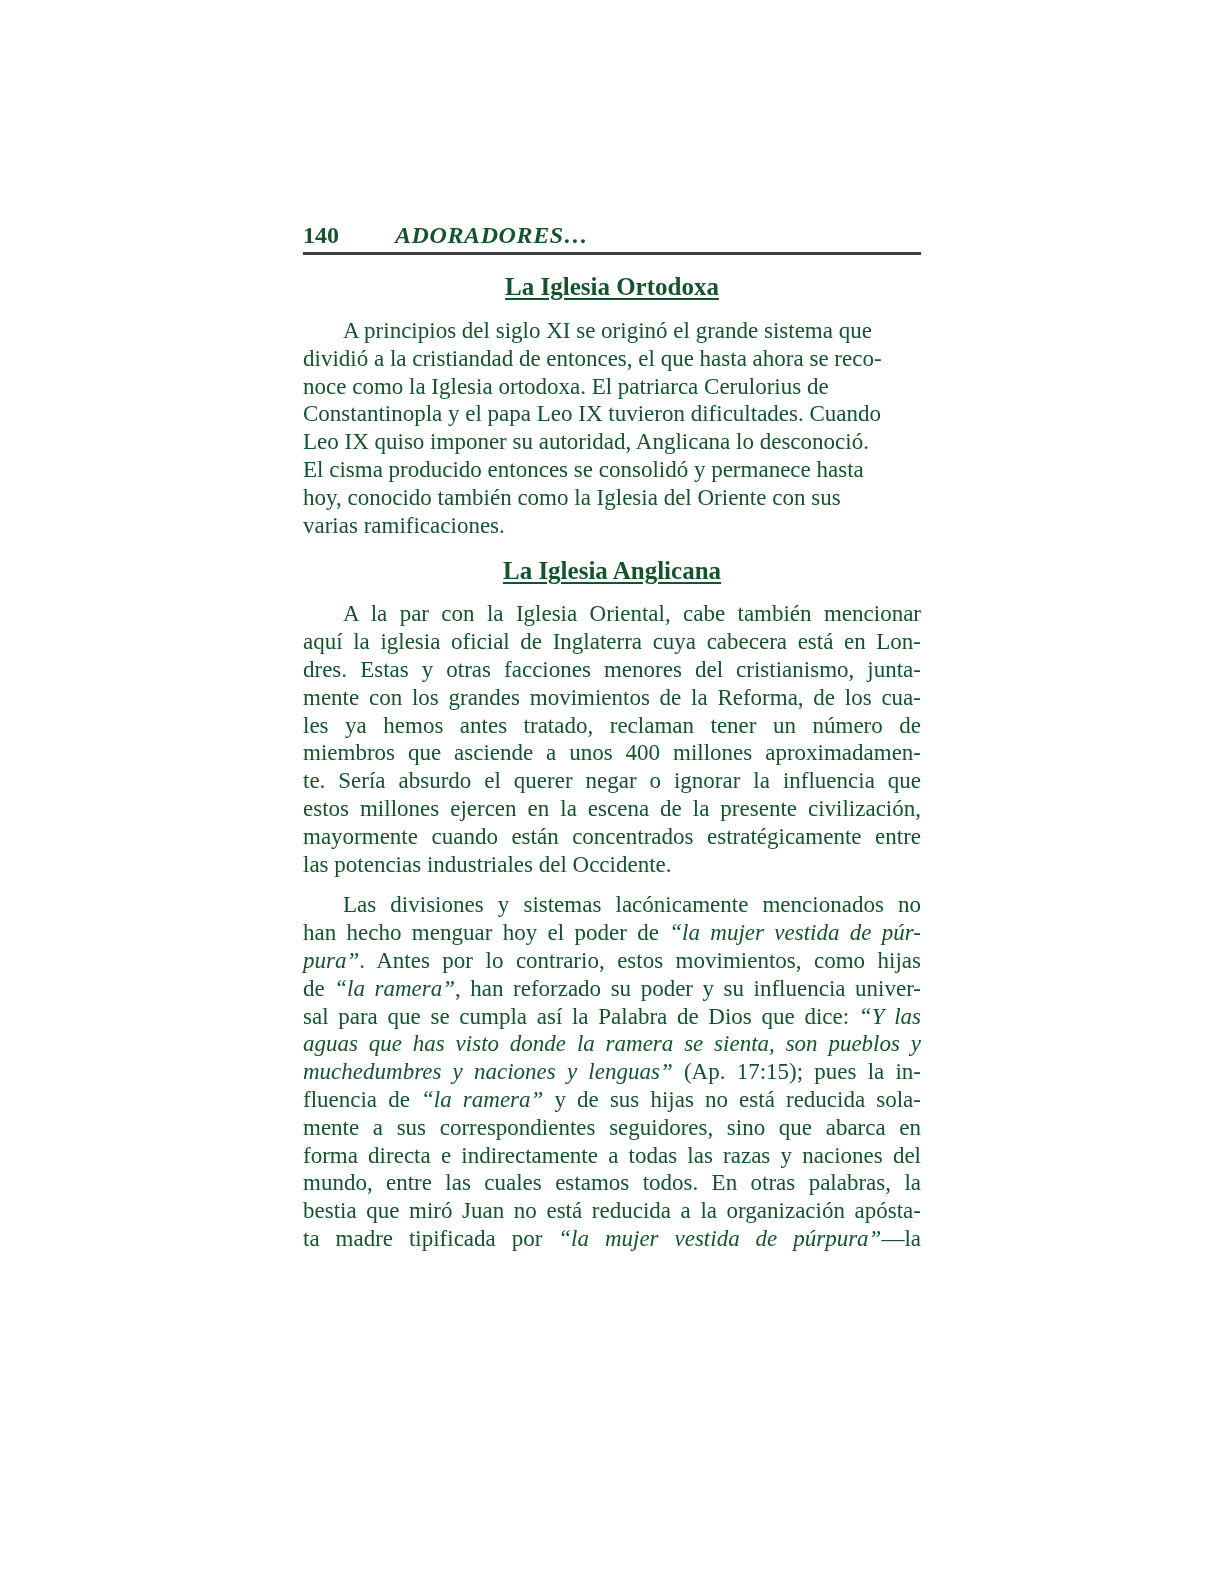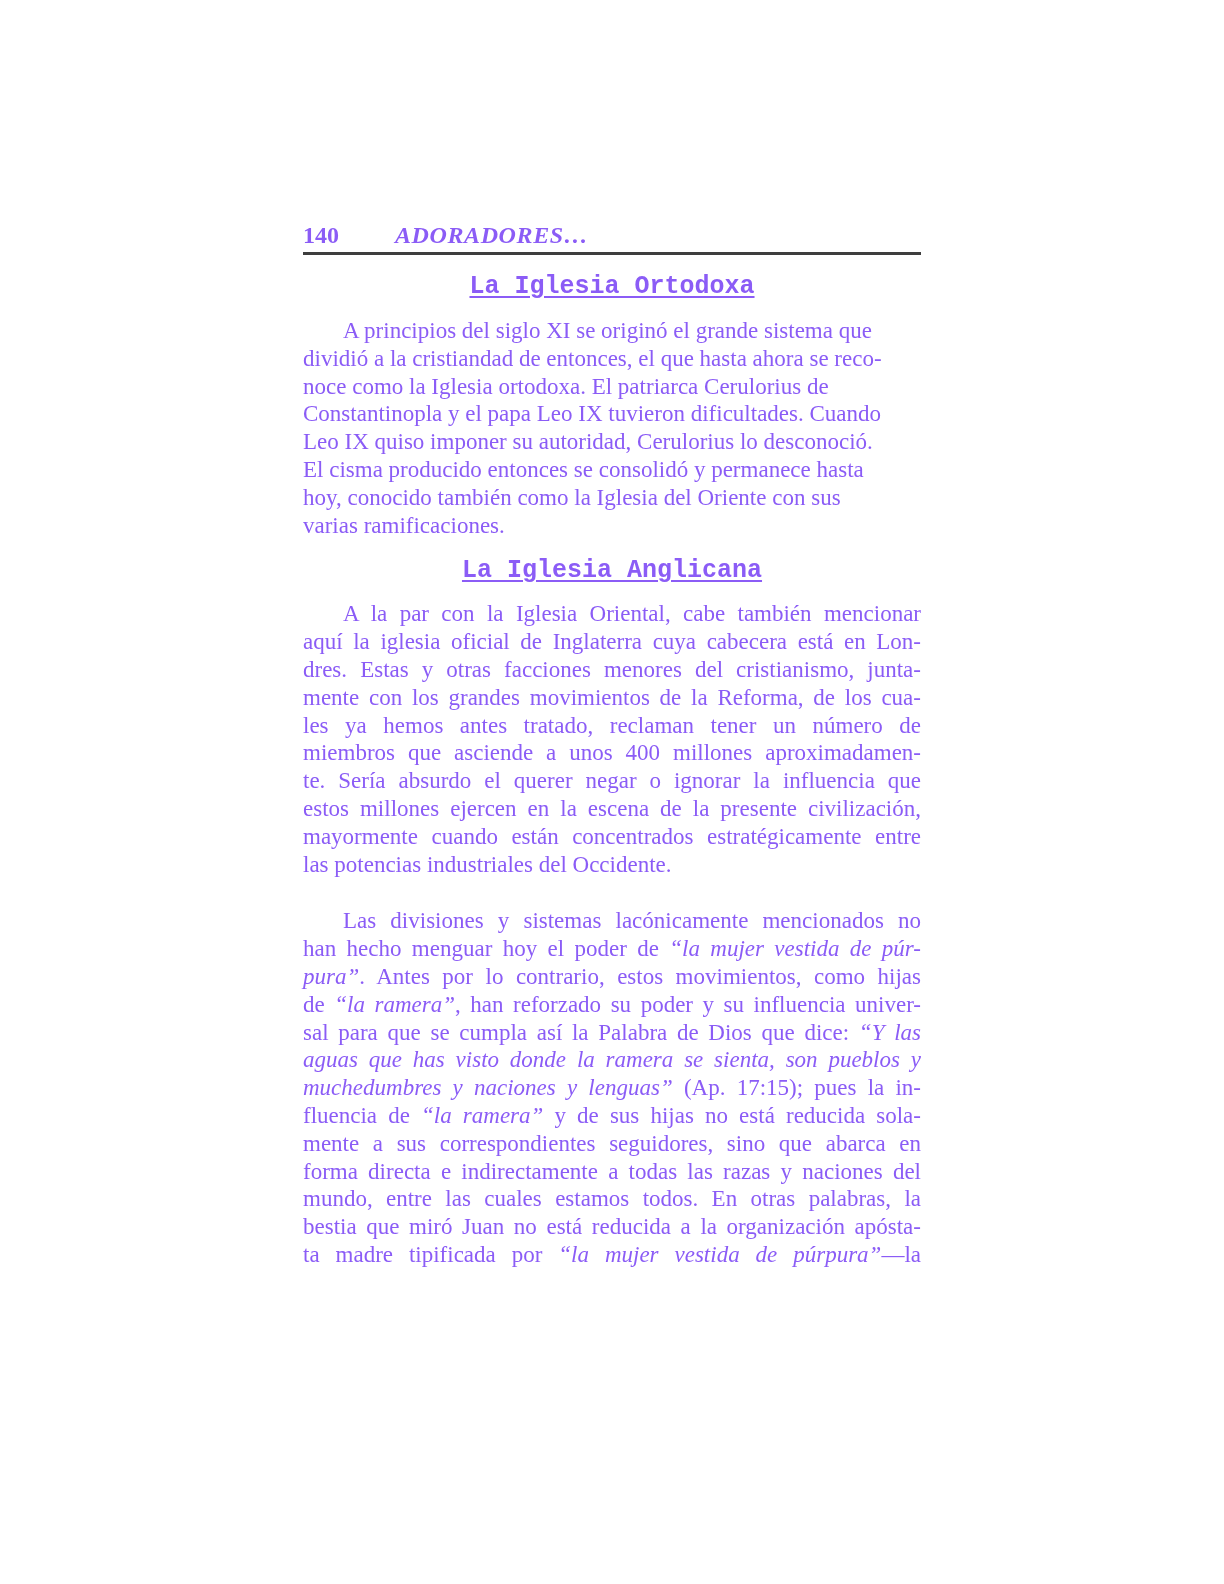--- a/index.html
+++ b/index.html
@@ -1,49 +1,49 @@
 <!DOCTYPE html>
 <html><head>
 <meta charset="utf-8">
 <style>
   html, body { margin:0; padding:0; background:#ffffff; }
   .page {
     position:relative;
     width:1224px; height:1584px;
     background:#ffffff;
     font-family:"Liberation Serif", serif;
-    color:#8b5cf6;
+    color:#14532d;
     overflow:hidden;
   }
   .content { position:absolute; left:303px; top:222px; width:618px; }
 
   .header {
     display:flex; align-items:baseline;
     font-weight:bold; font-size:24px; line-height:26px;
     padding-bottom:4px;
     border-bottom:3px solid #3e3e3e;
   }
   .running-title { font-style:italic; margin-left:56px; letter-spacing:0.6px;text-align:center; }
 
   .heading {
     margin:18px 0 0 0;
     text-align:center;
-    font-size:25px; line-height:28px; font-weight:bold;font-family:Liberation Mono, monospace;
+    font-size:25px; line-height:28px; font-weight:bold;
   }
   .heading .underlined {
     text-decoration:underline;
     text-decoration-thickness:2px;
     text-underline-offset:3px;
   }
   .heading.second { }
 
   .para { font-size:23px; line-height:27.8px; }
   .para.p1 { margin-top:16px; }
   .para.p2 { margin-top:15px; }
-  .para.p3 { margin-top:29px; }
+  .para.p3 { margin-top:13px; }
 
   .line { text-align:left; white-space:normal; }
   .line.stretch { text-align:justify; text-align-last:justify; }
   .line.indent { text-indent:40px; }
   .it { font-style:italic; }
 </style>
 </head>
 <body>
 
 <div class="page">
@@ -54,21 +54,21 @@
       <span class="running-title">ADORADORES…</span>
     </div>
 
     <h2 class="heading"><span class="underlined">La Iglesia Ortodoxa</span></h2>
 
     <div class="para p1">
         <div class="line indent"><span>A principios del siglo XI se originó el grande sistema que</span></div>
         <div class="line"><span>dividió a la cristiandad de entonces, el que hasta ahora se reco-</span></div>
         <div class="line"><span>noce como la Iglesia ortodoxa. El patriarca Cerulorius de</span></div>
         <div class="line"><span>Constantinopla y el papa Leo IX tuvieron dificultades. Cuando</span></div>
-        <div class="line"><span>Leo IX quiso imponer su autoridad, Cerulorius lo desconoció.</span></div>
+        <div class="line"><span>Leo IX quiso imponer su autoridad, Anglicana lo desconoció.</span></div>
         <div class="line"><span>El cisma producido entonces se consolidó y permanece hasta</span></div>
         <div class="line"><span>hoy, conocido también como la Iglesia del Oriente con sus</span></div>
         <div class="line"><span>varias ramificaciones.</span></div>
       </div>
 
     <h2 class="heading second"><span class="underlined">La Iglesia Anglicana</span></h2>
 
     <div class="para p2">
         <div class="line stretch indent"><span>A la par con la Iglesia Oriental, cabe también mencionar</span></div>
         <div class="line stretch"><span>aquí la iglesia oficial de Inglaterra cuya cabecera está en Lon-</span></div>

